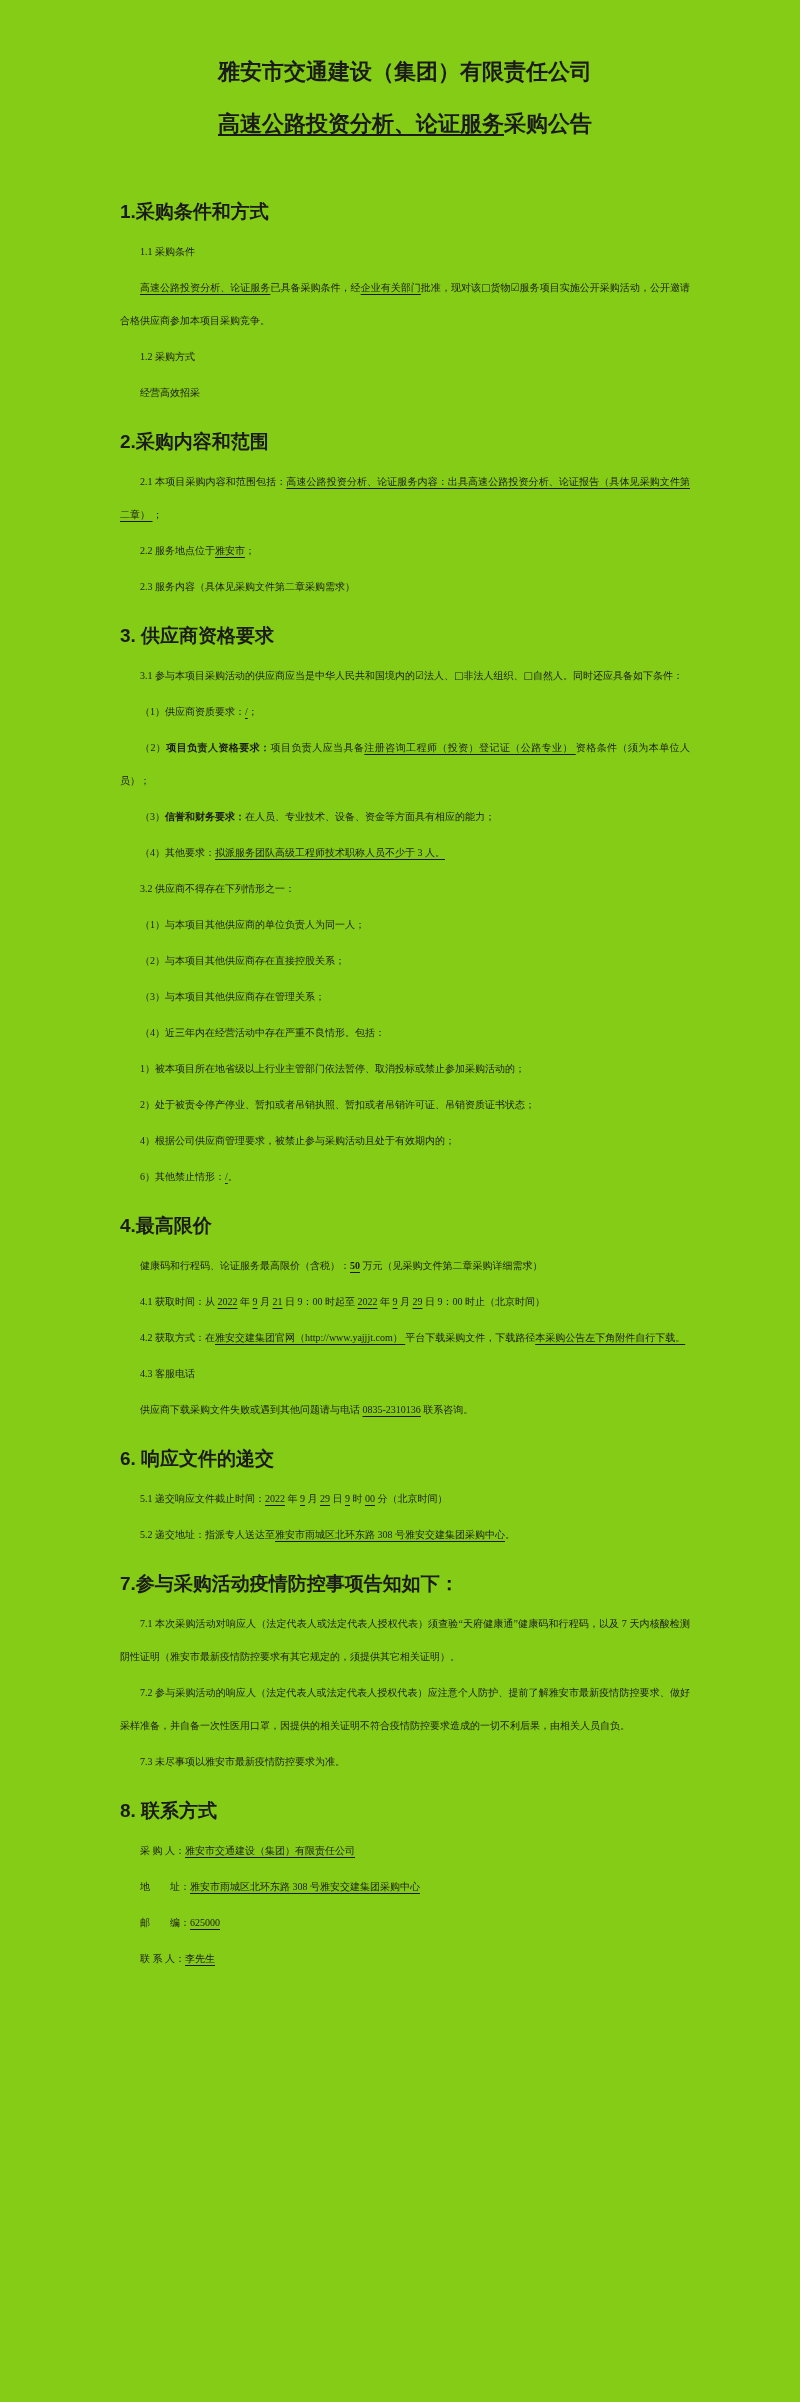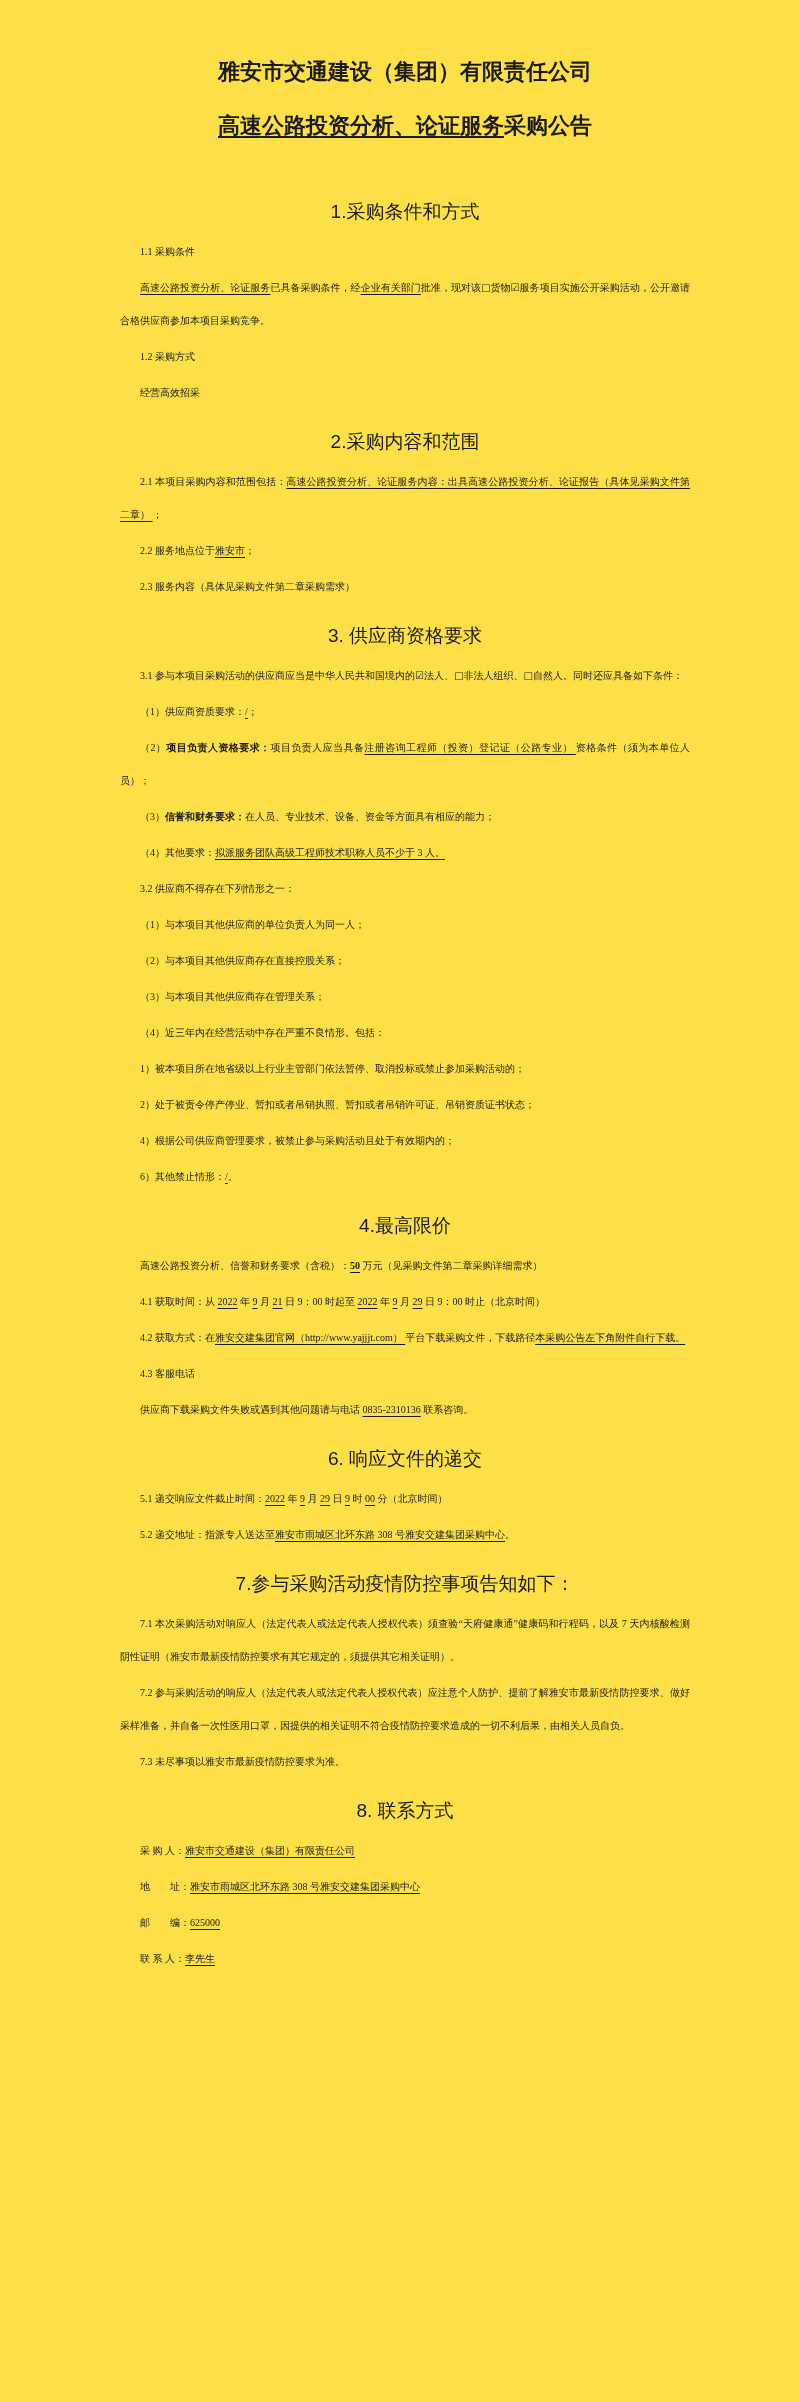--- a/index.html
+++ b/index.html
@@ -12,39 +12,38 @@
     height: 2402px;
     overflow: hidden;
     color: #1b1b1b;
     font-family: "Liberation Serif", "DejaVu Serif", serif;
   }
   .page {
     box-sizing: border-box;
     width: 800px;
     height: 2402px;
     padding: 56px 110px 8px 120px;
-    background: #fde047;
+    background: #84cc16;
   }
   .doc-title {
     text-align: center;
     font-family: "Liberation Sans", "DejaVu Sans", sans-serif;
     font-weight: bold;
     font-size: 22px;
     line-height: 32px;
     margin: 0;
   }
   .doc-title.l1 { margin-bottom: 22px; }
-  .doc-title.l2 { margin-bottom: 18px; }
+  .doc-title.l2 { margin-bottom: 18px; font-family: Liberation Mono, monospace; }
   .sec-h {
     font-family: "Liberation Sans", "DejaVu Sans", sans-serif;
-    font-weight: normal;
+    font-weight: bold;
     font-size: 19px;
     line-height: 27px;
     margin: 19px 0 10px;
-    text-align: center;
   }
   .sec-h.first { margin-top: 56px; }
   p.body {
     font-size: 10px;
     line-height: 33px;
     margin: 0 0 3px;
     text-align: justify;
     text-indent: 2em;
   }
   .u { text-decoration: underline; text-underline-offset: 3px; }
@@ -81,21 +80,21 @@
   <p class="body">（1）与本项目其他供应商的单位负责人为同一人；</p>
   <p class="body">（2）与本项目其他供应商存在直接控股关系；</p>
   <p class="body">（3）与本项目其他供应商存在管理关系；</p>
   <p class="body">（4）近三年内在经营活动中存在严重不良情形。包括：</p>
   <p class="body">1）被本项目所在地省级以上行业主管部门依法暂停、取消投标或禁止参加采购活动的；</p>
   <p class="body">2）处于被责令停产停业、暂扣或者吊销执照、暂扣或者吊销许可证、吊销资质证书状态；</p>
   <p class="body">4）根据公司供应商管理要求，被禁止参与采购活动且处于有效期内的；</p>
   <p class="body"><span>6）其他禁止情形：</span><span class="u">/</span><span>。</span></p>
 
   <div class="sec-h">4.最高限价</div>
-  <p class="body"><span>高速公路投资分析、信誉和财务要求（含税）：</span><span class="bu">50</span><span> 万元（见采购文件第二章采购详细需求）</span></p>
+  <p class="body"><span>健康码和行程码、论证服务最高限价（含税）：</span><span class="bu">50</span><span> 万元（见采购文件第二章采购详细需求）</span></p>
 
   <p class="body"><span>4.1 获取时间：从 </span><span class="u">2022</span><span> 年 </span><span class="u">9</span><span> 月 </span><span class="u">21</span><span> 日 9：00 时起至 </span><span class="u">2022</span><span> 年 </span><span class="u">9</span><span> 月 </span><span class="u">29</span><span> 日 9：00 时止（北京时间）</span></p>
   <p class="body"><span>4.2 获取方式：在</span><span class="u">雅安交建集团官网（http://www.yajjjt.com） </span><span>平台下载采购文件，下载路径</span><span class="u">本采购公告左下角附件自行下载。</span></p>
   <p class="body">4.3 客服电话</p>
   <p class="body"><span>供应商下载采购文件失败或遇到其他问题请与电话 </span><span class="u">0835-2310136</span><span> 联系咨询。</span></p>
 
   <div class="sec-h">6. 响应文件的递交</div>
   <p class="body"><span>5.1 递交响应文件截止时间：</span><span class="u">2022</span><span> 年 </span><span class="u">9</span><span> 月 </span><span class="u">29</span><span> 日 </span><span class="u">9</span><span> 时 </span><span class="u">00</span><span> 分（北京时间）</span></p>
   <p class="body"><span>5.2 递交地址：指派专人送达至</span><span class="u">雅安市雨城区北环东路 308 号雅安交建集团采购中心</span><span>。</span></p>
 

